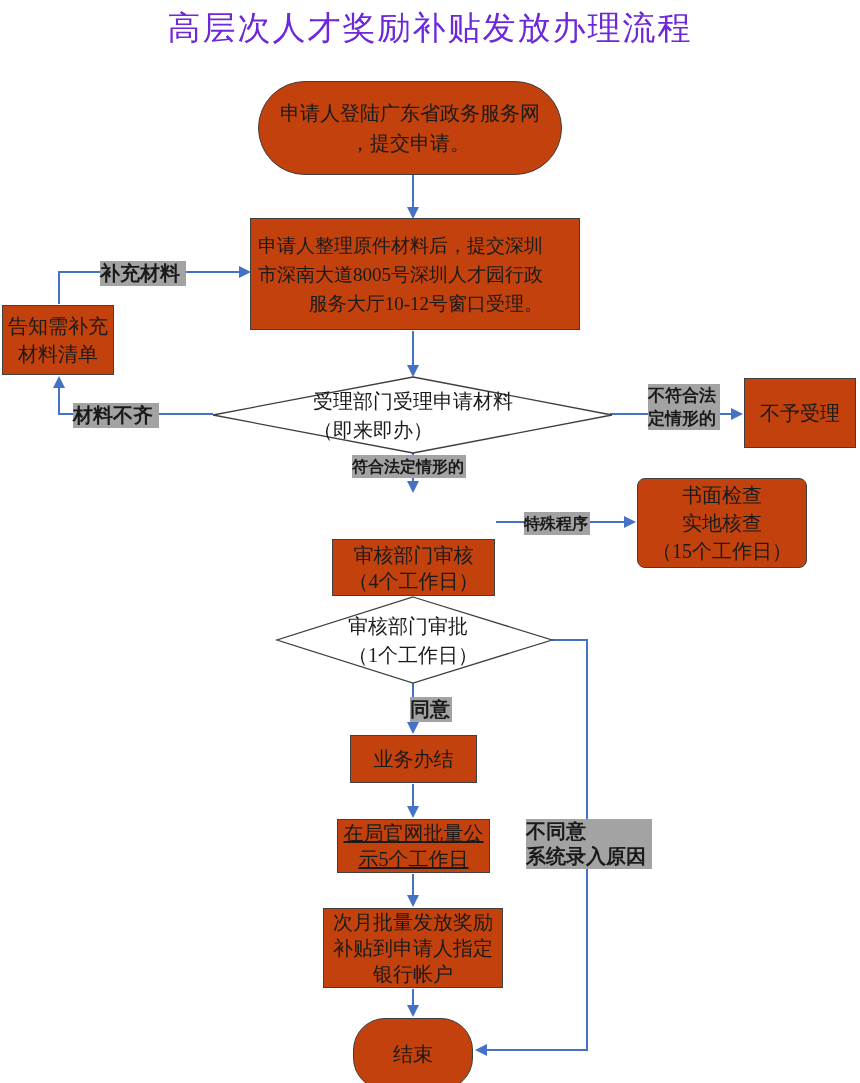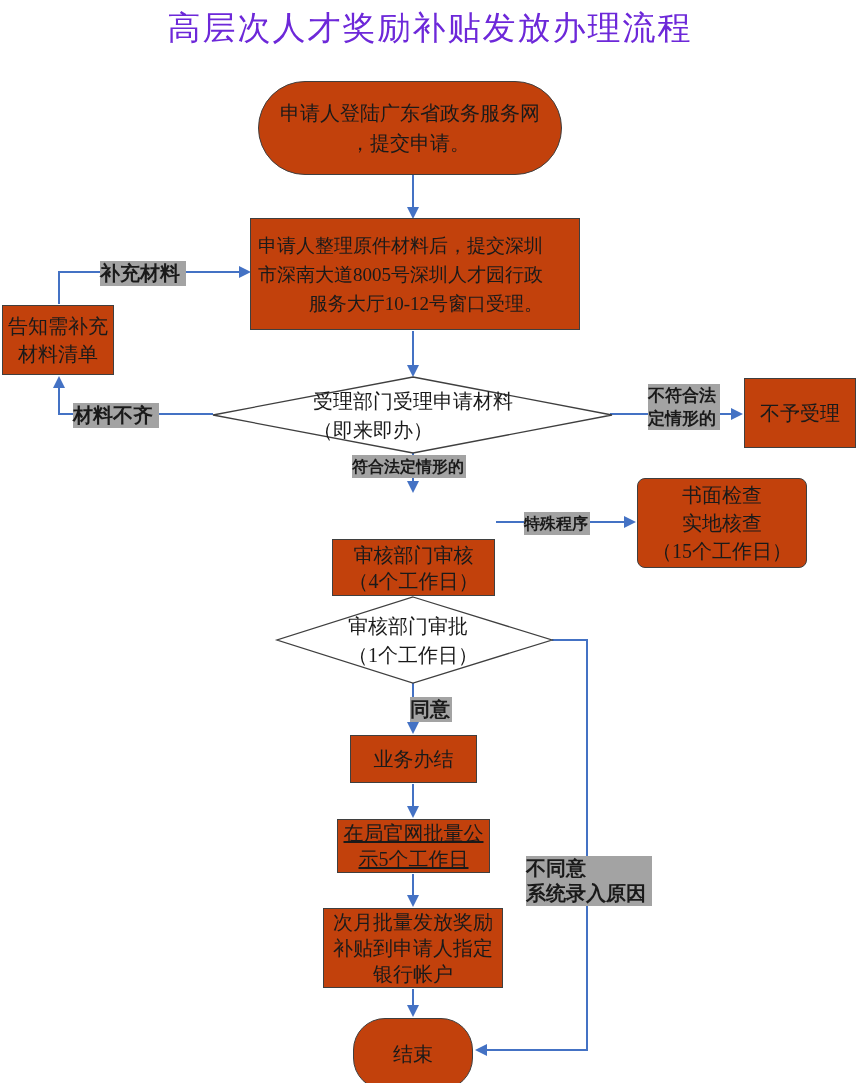--- a/index.html
+++ b/index.html
@@ -50,21 +50,21 @@
 
   #text-accept  { left:293px; top:387px; width:240px; height:58px; }
   #text-approve { left:313px; top:612px; width:200px; height:58px; }
 
   #lbl-supplement { left:100px; top:261px; width:86px; }
   #lbl-incomplete { left:73px;  top:403px; width:86px; }
   #lbl-not-conform{ left:648px; top:384px; width:72px; font-size:17px; line-height:23px; }
   #lbl-conform    { left:352px; top:455px; width:114px; }
   #lbl-special    { left:524px; top:512px; width:66px; }
   #lbl-agree      { left:393px; top:697px; width:42px;margin-left:17px; }
-  #lbl-disagree   { left:526px; top:856px; width:126px; }
+  #lbl-disagree   { left:526px; top:819px; width:126px; }
 </style>
 </head>
 <body>
 
 <div id="canvas">
 
   <div id="title">高层次人才奖励补贴发放办理流程</div>
 
   <svg id="connector-layer" viewBox="0 0 860 1083" xmlns="http://www.w3.org/2000/svg">
 

